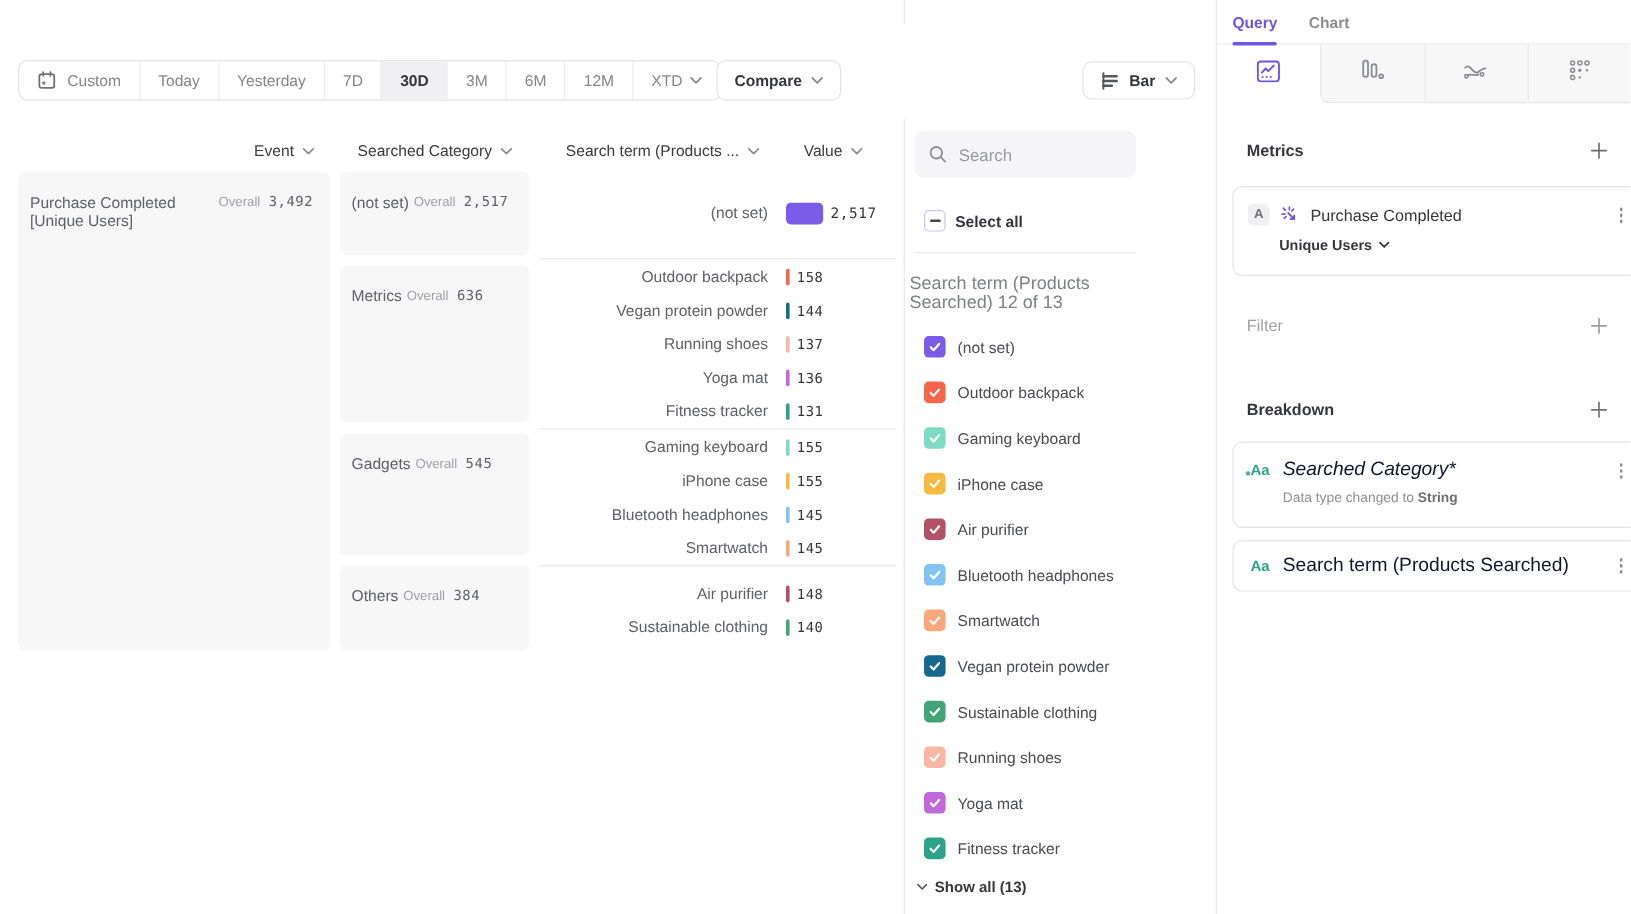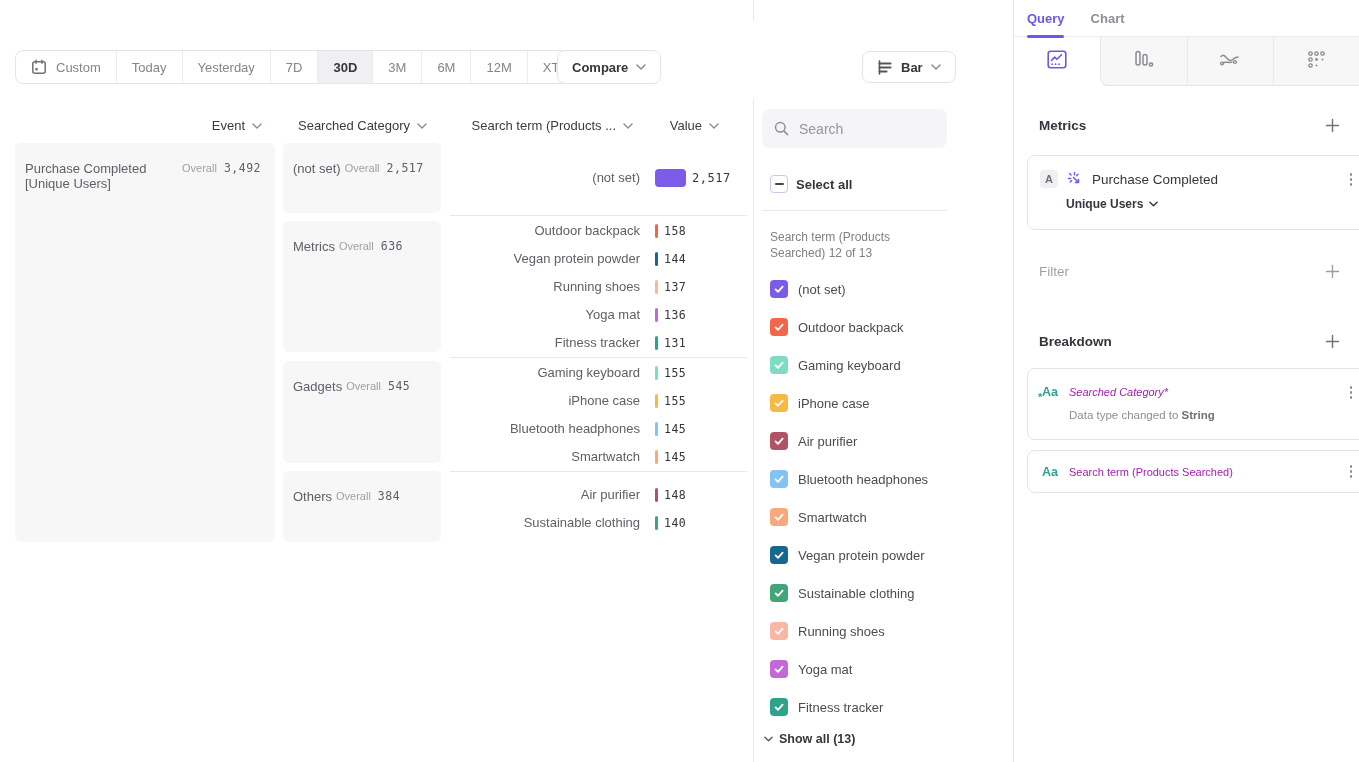--- a/index.html
+++ b/index.html
@@ -21,21 +21,21 @@
     font-size:13px; color:#84858d; cursor:pointer; white-space:nowrap;
     border-left:1px solid #ececef;
   }
   .seg-item:first-child { border-left:none; }
   .seg-item.selected { background:#f0f0f2; color:#35363d; font-weight:bold; }
   .seg-item .cal { color:#6f7078; display:flex; margin-right:3px; }
   .chev { display:inline-flex; color:#8b8c93; }
   .btn {
     position:absolute; height:34px; display:flex; align-items:center; gap:8px;
     border:1px solid #e3e4e8; border-radius:8px; background:#fff; padding:0 14px;
-    font-size:13px; color:#35363d; font-weight:bold; cursor:pointer;
+    font-size:13px; color:#35363d; font-weight:bold; cursor:pointer;margin-left:40px;
   }
   #compare-btn { left:557px; top:50px; }
   #bartype-btn { left:862px; top:51px; height:32px; }
 
   
   .col-header {
     position:absolute; top:118px; display:flex; align-items:center; gap:7px;
     font-size:13px; color:#3a3b42; font-weight:500; cursor:pointer;
   }
   .cell {
@@ -64,21 +64,21 @@
   .search-box .ph { font-size:14px; color:#96979f; }
   .search-box .mag { color:#8e8f97; display:flex; }
   .selall { position:absolute; left:16px; top:175px; display:flex; align-items:center; gap:8px; cursor:pointer; }
   .selall .box {
     width:18px; height:18px; border:1.5px solid #cdc4f0; border-radius:4px; background:#fff;
     display:flex; align-items:center; justify-content:center;
   }
   .selall .dash { width:9px; height:2px; background:#44454c; border-radius:1px; }
   .selall .lab { font-size:13px; font-weight:bold; color:#35363d; }
   .legend-div { position:absolute; left:8px; top:210px; width:185px; height:1px; background:#e8e8eb; }
-  .section-label { position:absolute; left:16px; top:229px; width:155px; font-size:12px; line-height:16px; color:#7f8088; }
+  .section-label { position:absolute; left:4px; top:229px; width:155px; font-size:15px; line-height:16px; color:#7f8088; }
   .legend-item { position:absolute; left:16px; height:38px; display:flex; align-items:center; gap:10px; cursor:pointer; }
   .legend-item .cb {
     width:18px; height:18px; border-radius:4px; display:flex; align-items:center; justify-content:center;
   }
   .legend-item .lab { font-size:13px; color:#4a4b53; }
   .show-all { position:absolute; left:10px; top:732px; display:flex; align-items:center; gap:6px; cursor:pointer; }
   .show-all .lab { font-size:12.5px; font-weight:bold; color:#35363d; }
 
   
   .sidebar { position:absolute; left:1013px; top:0; width:346px; height:762px; border-left:1px solid #e6e7ea; background:#fff; }
@@ -99,21 +99,21 @@
   .card { position:absolute; left:13px; width:342px; border:1px solid #e3e4e8; border-radius:8px; background:#fff; cursor:pointer; }
   .card-row { display:flex; align-items:center; gap:9px; padding:0 12px; }
   .a-badge { width:18px; height:18px; border-radius:4px; background:#f0f0f2; color:#6f7078; font-size:11px; font-weight:bold; display:flex; align-items:center; justify-content:center; }
   .kebab { margin-left:auto; display:flex; flex-direction:column; gap:2.5px; padding:4px; cursor:pointer; }
   .kebab i { width:2.5px; height:2.5px; border-radius:50%; background:#8b8c92; }
   .metric-name { font-size:13.5px; font-weight:500; color:#35363d; }
   .sub-row { display:flex; align-items:center; gap:6px; padding-left:38px; margin-top:7px; cursor:pointer; }
   .sub-row .lab { font-size:12px; font-weight:bold; color:#35363d; }
   .aa-ico { position:relative; color:#2ea38b; font-size:12.5px; font-weight:bold; width:20px; text-align:center; }
   .aa-ico .ast { position:absolute; left:-2px; bottom:-4px; font-size:11px; }
-  .bd-name { font-size:11px; font-weight:500; color:#a21caf; }
+  .bd-name { font-size:16px; font-weight:500; color:#0f172a; }
   .bd-name.it { font-style:italic; }
   .bd-note { padding-left:41px; margin-top:6px; font-size:11.5px; color:#8d8e95; }
   .bd-note b { color:#6f7076; }
 </style>
 </head>
 <body>
 
 <div class="app">
 
   <div class="seg-control" id="date-segments">

